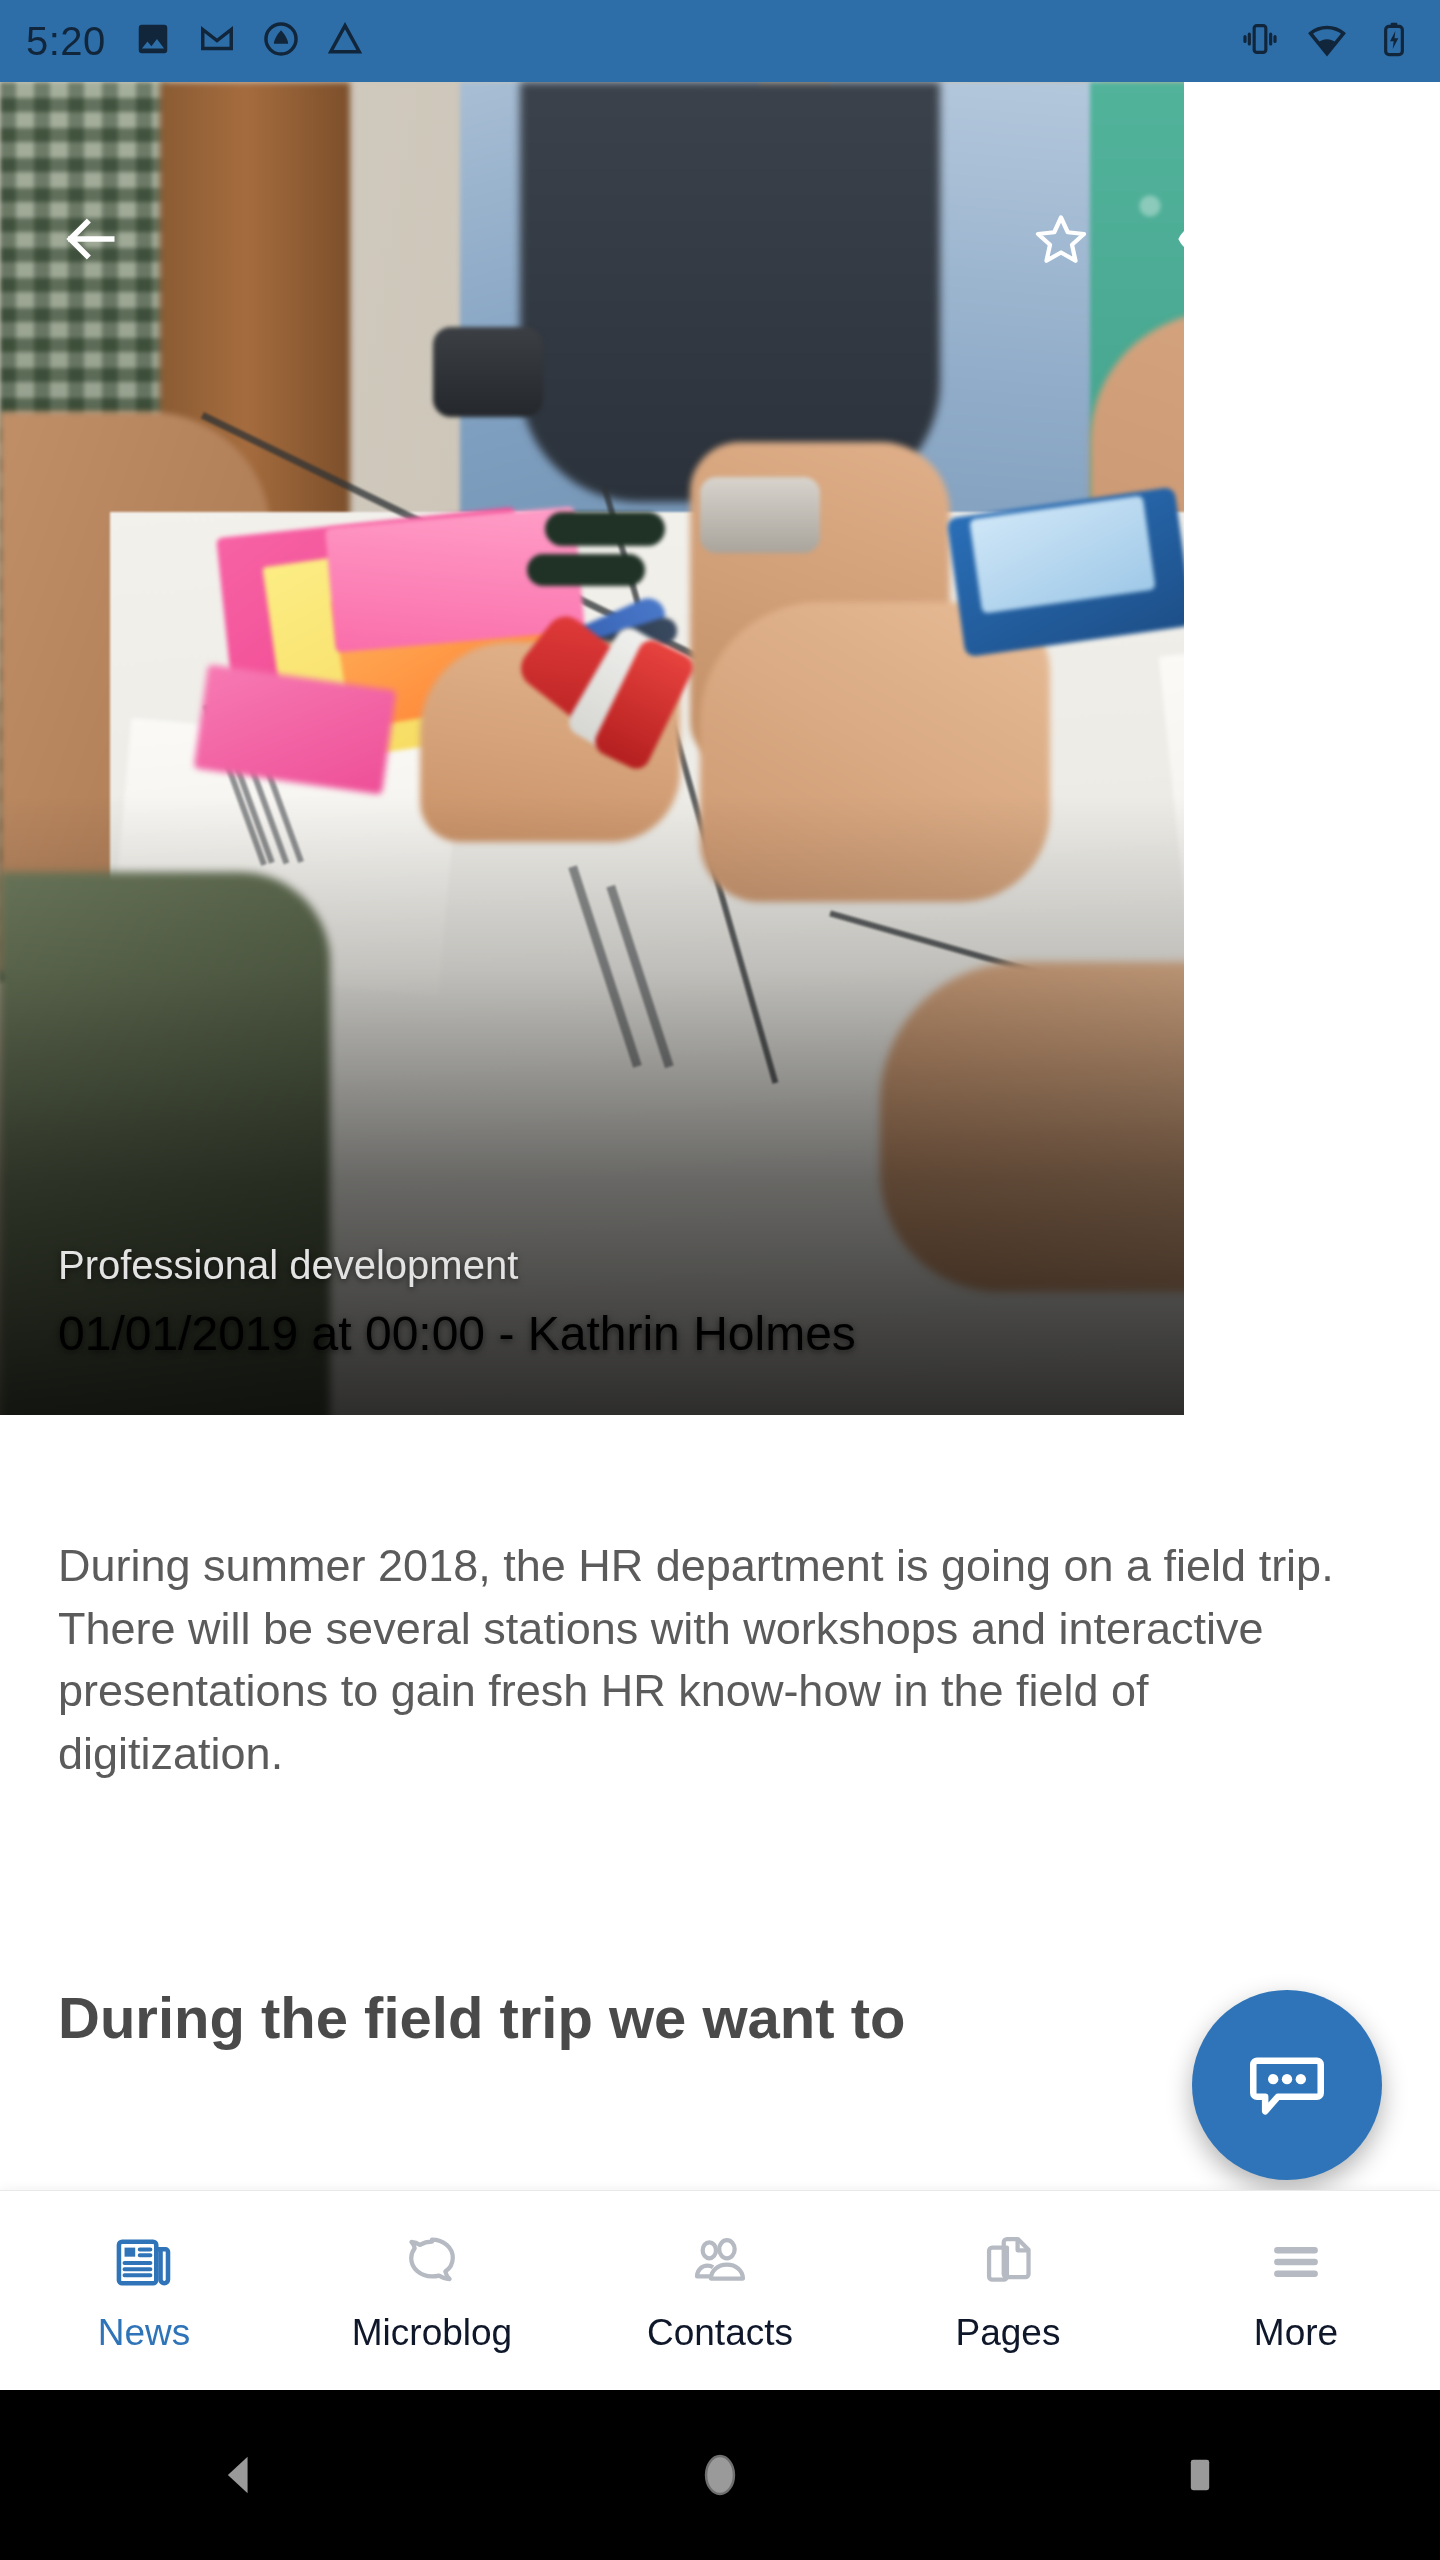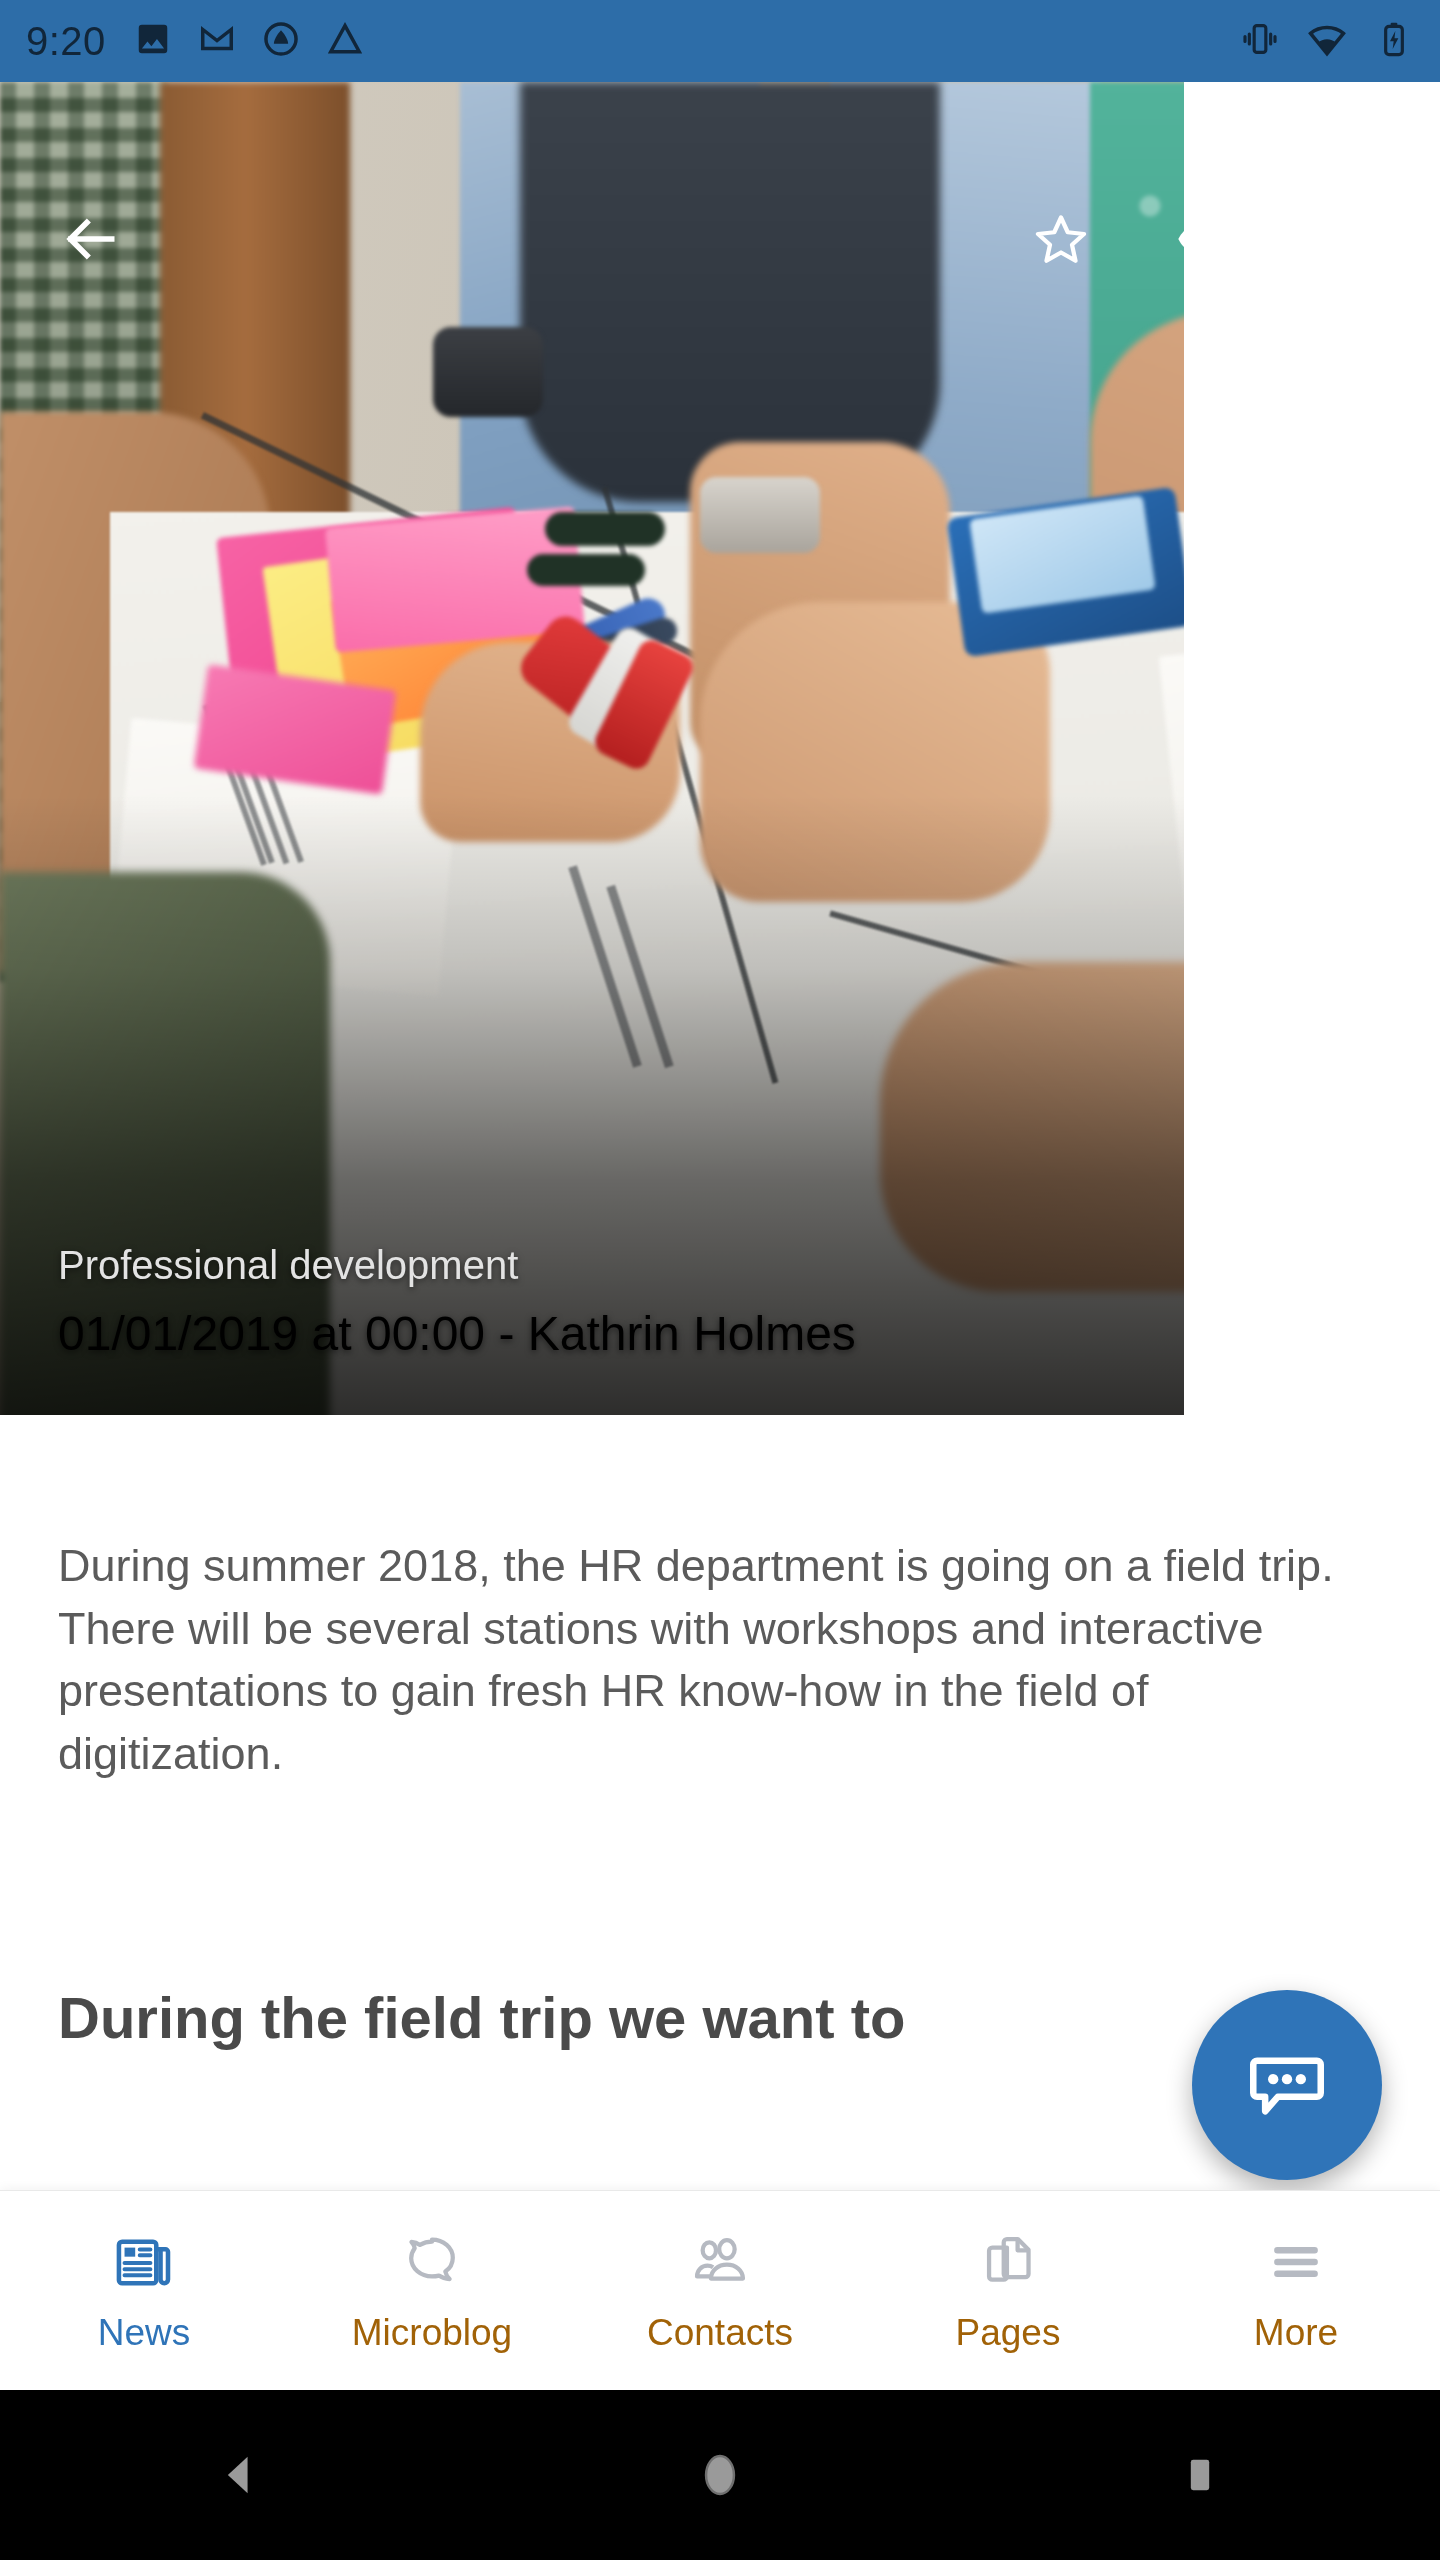--- a/index.html
+++ b/index.html
@@ -188,38 +188,38 @@
 
   
   .bottomnav{
     position:absolute; left:0; bottom:170px; width:1440px; height:200px;
     background:#fff; border-top:1px solid #e9e9e9; z-index:50;
     display:flex; align-items:center;
     box-shadow:0 -2px 10px rgba(0,0,0,.05);
   }
   .navitem{ flex:1; display:flex; flex-direction:column; align-items:center;
     justify-content:center; gap:16px; cursor:pointer; height:100%; }
-  .navlabel{ font-size:37px; color:#a16207; line-height:1; }
+  .navlabel{ font-size:37px; color:#0f172a; line-height:1; }
   .navitem.active .navlabel{ color:#2F74B8; }
 
   
   .androidnav{
     position:absolute; left:0; bottom:0; width:1440px; height:170px;
     background:#000; z-index:55; display:flex; align-items:center;
   }
   .an-slot{ flex:1; display:flex; align-items:center; justify-content:center;
     cursor:pointer; height:100%; }
 </style>
 </head>
 <body>
 
 <div class="phone">
 
   <div class="statusbar">
-    <div class="sb-time">9:20</div>
+    <div class="sb-time">5:20</div>
     <div class="sb-left-icons">
       <span class="sb-ico">
         <svg width="38" height="38" viewBox="0 0 24 24">
             <path fill="#11263A" d="M21 19V5a2 2 0 0 0-2-2H5a2 2 0 0 0-2 2v14a2 2 0 0 0 2 2h14a2 2 0 0 0 2-2zM8.5 13.5l2.5 3 3.5-4.5 4.5 6H5l3.5-4.5z"></path>
           </svg>
       </span>
       <span class="sb-ico">
         <svg width="38" height="38" viewBox="0 0 24 24">
             <path fill="none" stroke="#11263A" stroke-width="2.2" d="M3 6v12h18V6l-9 7-9-7z"></path>
           </svg>

